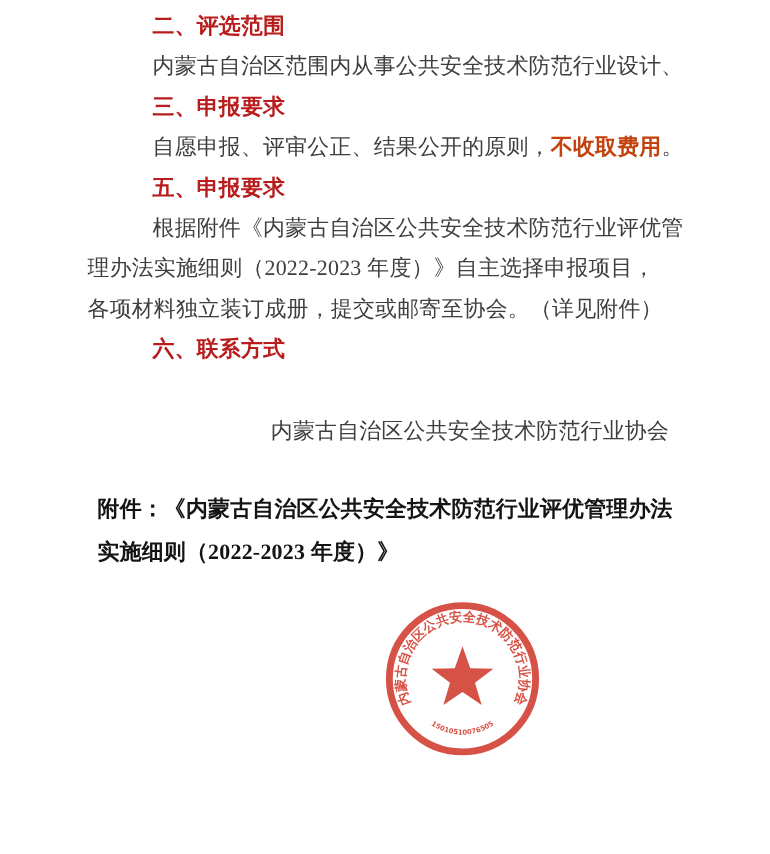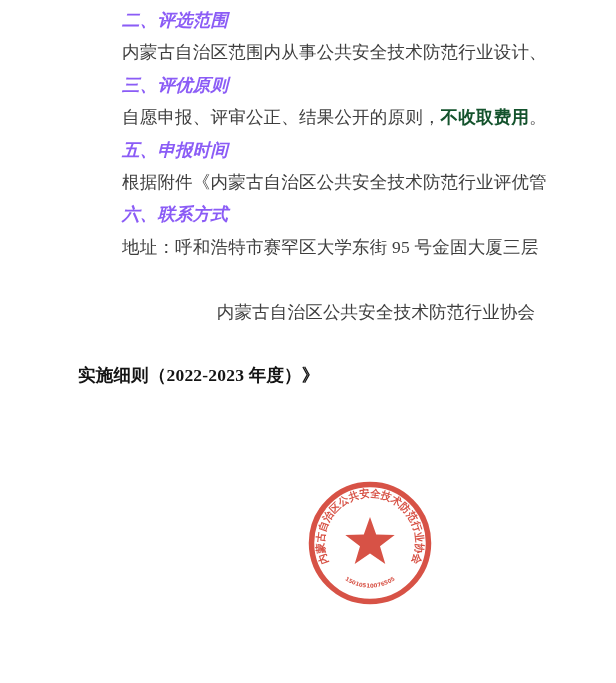--- a/index.html
+++ b/index.html
@@ -19,24 +19,23 @@
     letter-spacing:0.2px;
   }
   .line{
     height:32.4px;
     line-height:32.4px;
     white-space:nowrap;
   }
   .indent{padding-left:52px;}
   .heading{
     font-weight:bold;
-    color:#8b5cf6;
-    font-style:italic;
+    color:#b91c1c;
   }
-  .inline-bold{font-weight:bold;color:#14532d;}
+  .inline-bold{font-weight:bold;color:#c2410c;}
   .signature{
     margin-top:32.4px;
     text-align:center;
     position:relative;
     left:68px;
   }
   .signature .line{height:32.4px;line-height:32.4px;}
   .attachment{
     margin-top:31px;
     padding-left:8px;
@@ -67,35 +66,37 @@
   }
 </style>
 </head>
 <body>
 
 <div class="doc">
 
   <div class="line indent heading">二、评选范围</div>
   <div class="line indent">内蒙古自治区范围内从事公共安全技术防范行业设计、</div>
 
-  <div class="line indent heading">三、评优原则</div>
+  <div class="line indent heading">三、申报要求</div>
   <div class="line indent"><span>自愿申报、评审公正、结果公开的原则，</span><span class="inline-bold">不收取费用</span><span>。</span></div>
 
 
-  <div class="line indent heading">五、申报时间</div>
+  <div class="line indent heading">五、申报要求</div>
   <div class="line indent">根据附件《内蒙古自治区公共安全技术防范行业评优管</div>
+  <div class="line">理办法实施细则（2022-2023 年度）》自主选择申报项目，</div>
+  <div class="line">各项材料独立装订成册，提交或邮寄至协会。（详见附件）</div>
 
   <div class="line indent heading">六、联系方式</div>
-  <div class="line indent">地址：呼和浩特市赛罕区大学东街 95 号金固大厦三层</div>
 
   <div class="signature">
     <div class="line">内蒙古自治区公共安全技术防范行业协会</div>
   </div>
 
   <div class="attachment">
+    <div class="line">附件：《内蒙古自治区公共安全技术防范行业评优管理办法</div>
     <div class="line">实施细则（2022-2023 年度）》</div>
   </div>
 
 </div>
 
 <div class="seal">
   <svg viewBox="0 0 124 124" xmlns="http://www.w3.org/2000/svg">
     <defs>
       <path id="ringPath" d="M 22.2 85 A 46 46 0 1 1 101.8 85" fill="none"></path>
       <path id="numPath" d="M 26 88 A 44 44 0 0 0 98 88" fill="none"></path>

